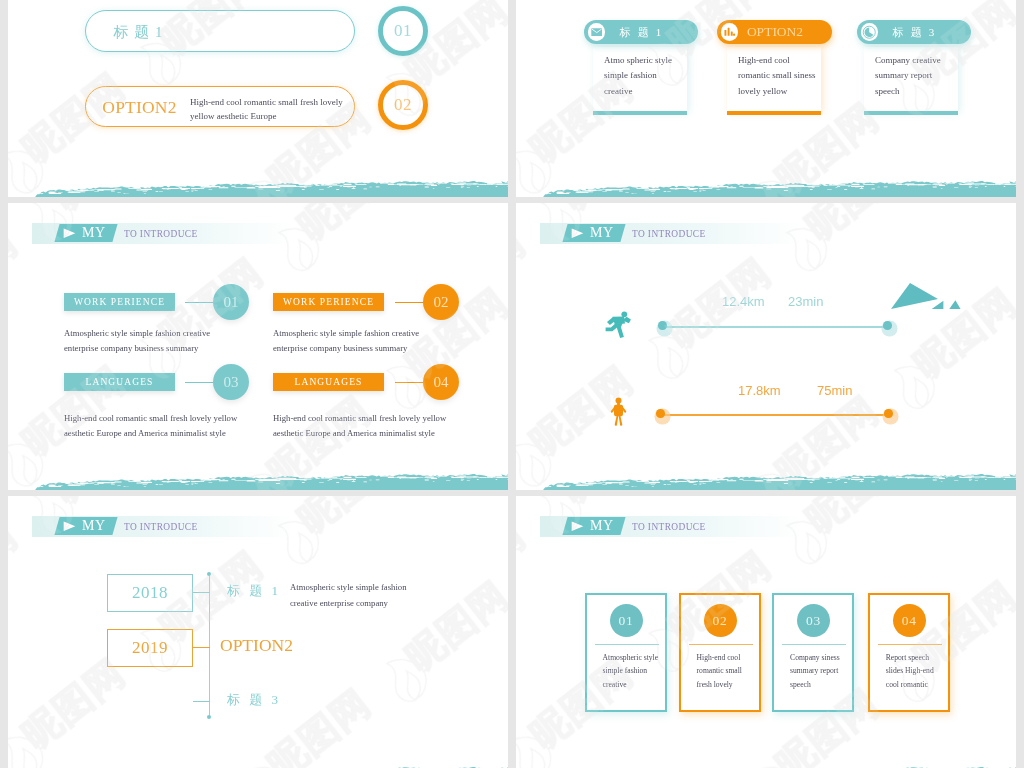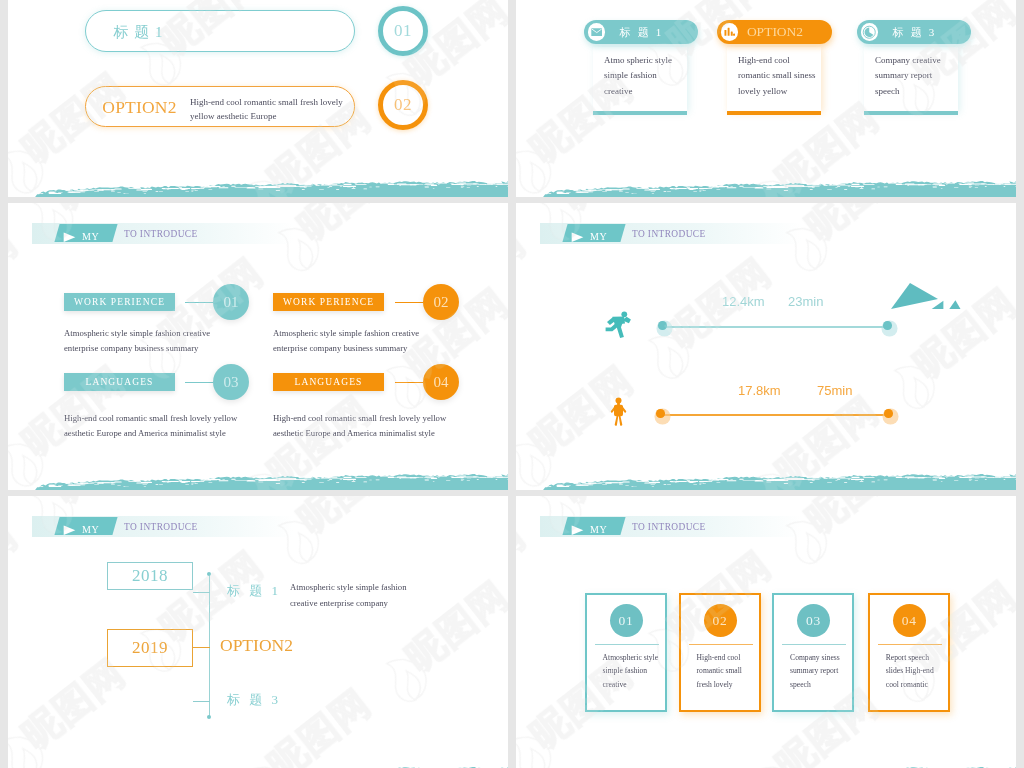--- a/index.html
+++ b/index.html
@@ -26,21 +26,21 @@
   .ring{position:absolute;border-radius:50%;display:flex;align-items:center;justify-content:center}
   
   .card2{position:absolute;background:#fff}
   .cap{position:absolute;height:24px;border-radius:999px;display:flex;align-items:center;padding-left:3.5px}
   .capicon{width:17.5px;height:17.5px;border-radius:50%;background:#fff;display:flex;align-items:center;justify-content:center;flex:0 0 auto}
   .captext{flex:1;text-align:center;color:#fff;padding-right:20px}
   
   .shead{position:absolute;height:21px}
   .shead-bg{position:absolute;left:0;top:0;height:21px;width:262px;background:linear-gradient(90deg,#dcf0f0 0%,#e6f4f4 30%,#eef8f8 62%,rgba(250,253,253,0) 100%)}
   .shead-tag{position:absolute;left:25px;top:1px;height:18px;width:58px;background:#6ec6c8;transform:skewX(-16deg)}
-  .shead-tagtxt{position:absolute;left:31px;top:1px;height:18px;display:flex;align-items:flex-end;gap:6px;color:#fff;font-size:10px;letter-spacing:.6px}
+  .shead-tagtxt{position:absolute;left:31px;top:1px;height:18px;display:flex;align-items:center;gap:6px;color:#fff;font-size:14px;letter-spacing:.6px}
   .shead-sub{position:absolute;left:92px;top:1px;height:19px;display:flex;align-items:center;color:#9287bd;font-size:9.4px;letter-spacing:.4px}
   
   .lbl{position:absolute;height:18px;display:flex;align-items:center;justify-content:center;color:#fff;font-size:9.5px;letter-spacing:1.1px}
   .numcirc{position:absolute;border-radius:50%;display:flex;align-items:center;justify-content:center;color:#fff;font-size:15px}
   .connector{position:absolute;height:1px}
   .para{position:absolute;font-size:8.7px;line-height:14.5px;color:#4d4d5e;white-space:nowrap}
   
   .yearbox{position:absolute;display:flex;align-items:center;justify-content:center;background:#fff}
   
   .c6{position:absolute;background:#fff}
@@ -496,21 +496,21 @@
       <svg width="13" height="10.5" viewBox="0 0 13 10.5">
           <path d="M0.7 0.5 12.3 5.25 0.7 10z" fill="#fff"></path>
         </svg>
       <span>MY</span>
     </div>
     <div class="shead-sub">TO INTRODUCE</div>
   </div>
   <div style="position:absolute;left:201px;top:78px;width:1.2px;height:144px;background:#9ad3d4"></div>
   <div style="position:absolute;left:199px;top:76px;width:4px;height:4px;border-radius:50%;background:#7cc9cb"></div>
   <div style="position:absolute;left:199px;top:219px;width:4px;height:4px;border-radius:50%;background:#7cc9cb"></div>
-  <div class="yearbox" style="left:99px;top:66px;width:86px;height:28px;border:1.3px solid #8ecdcf">
+  <div class="yearbox" style="left:99px;top:78px;width:86px;height:38px;border:1.3px solid #8ecdcf">
     <span style="color:#88cfd1;font-size:17px;letter-spacing:.5px">2018</span>
   </div>
   <div style="position:absolute;left:185px;top:96px;width:17px;height:1.2px;background:#8ecdcf"></div>
   <div style="position:absolute;left:219px;top:86px;color:#88cfd1;font-size:13px;letter-spacing:3px">标 题 1</div>
   <div style="position:absolute;left:282px;top:84px;font-size:8.7px;line-height:15.5px;white-space:nowrap;color:#4d4d5e">
     <div>Atmospheric style simple fashion</div>
     <div>creative enterprise company</div>
   </div>
   <div class="yearbox" style="left:99px;top:133px;width:86px;height:38px;border:1.3px solid #eaa334">
     <span style="color:#eda43a;font-size:17px;letter-spacing:.5px">2019</span>

